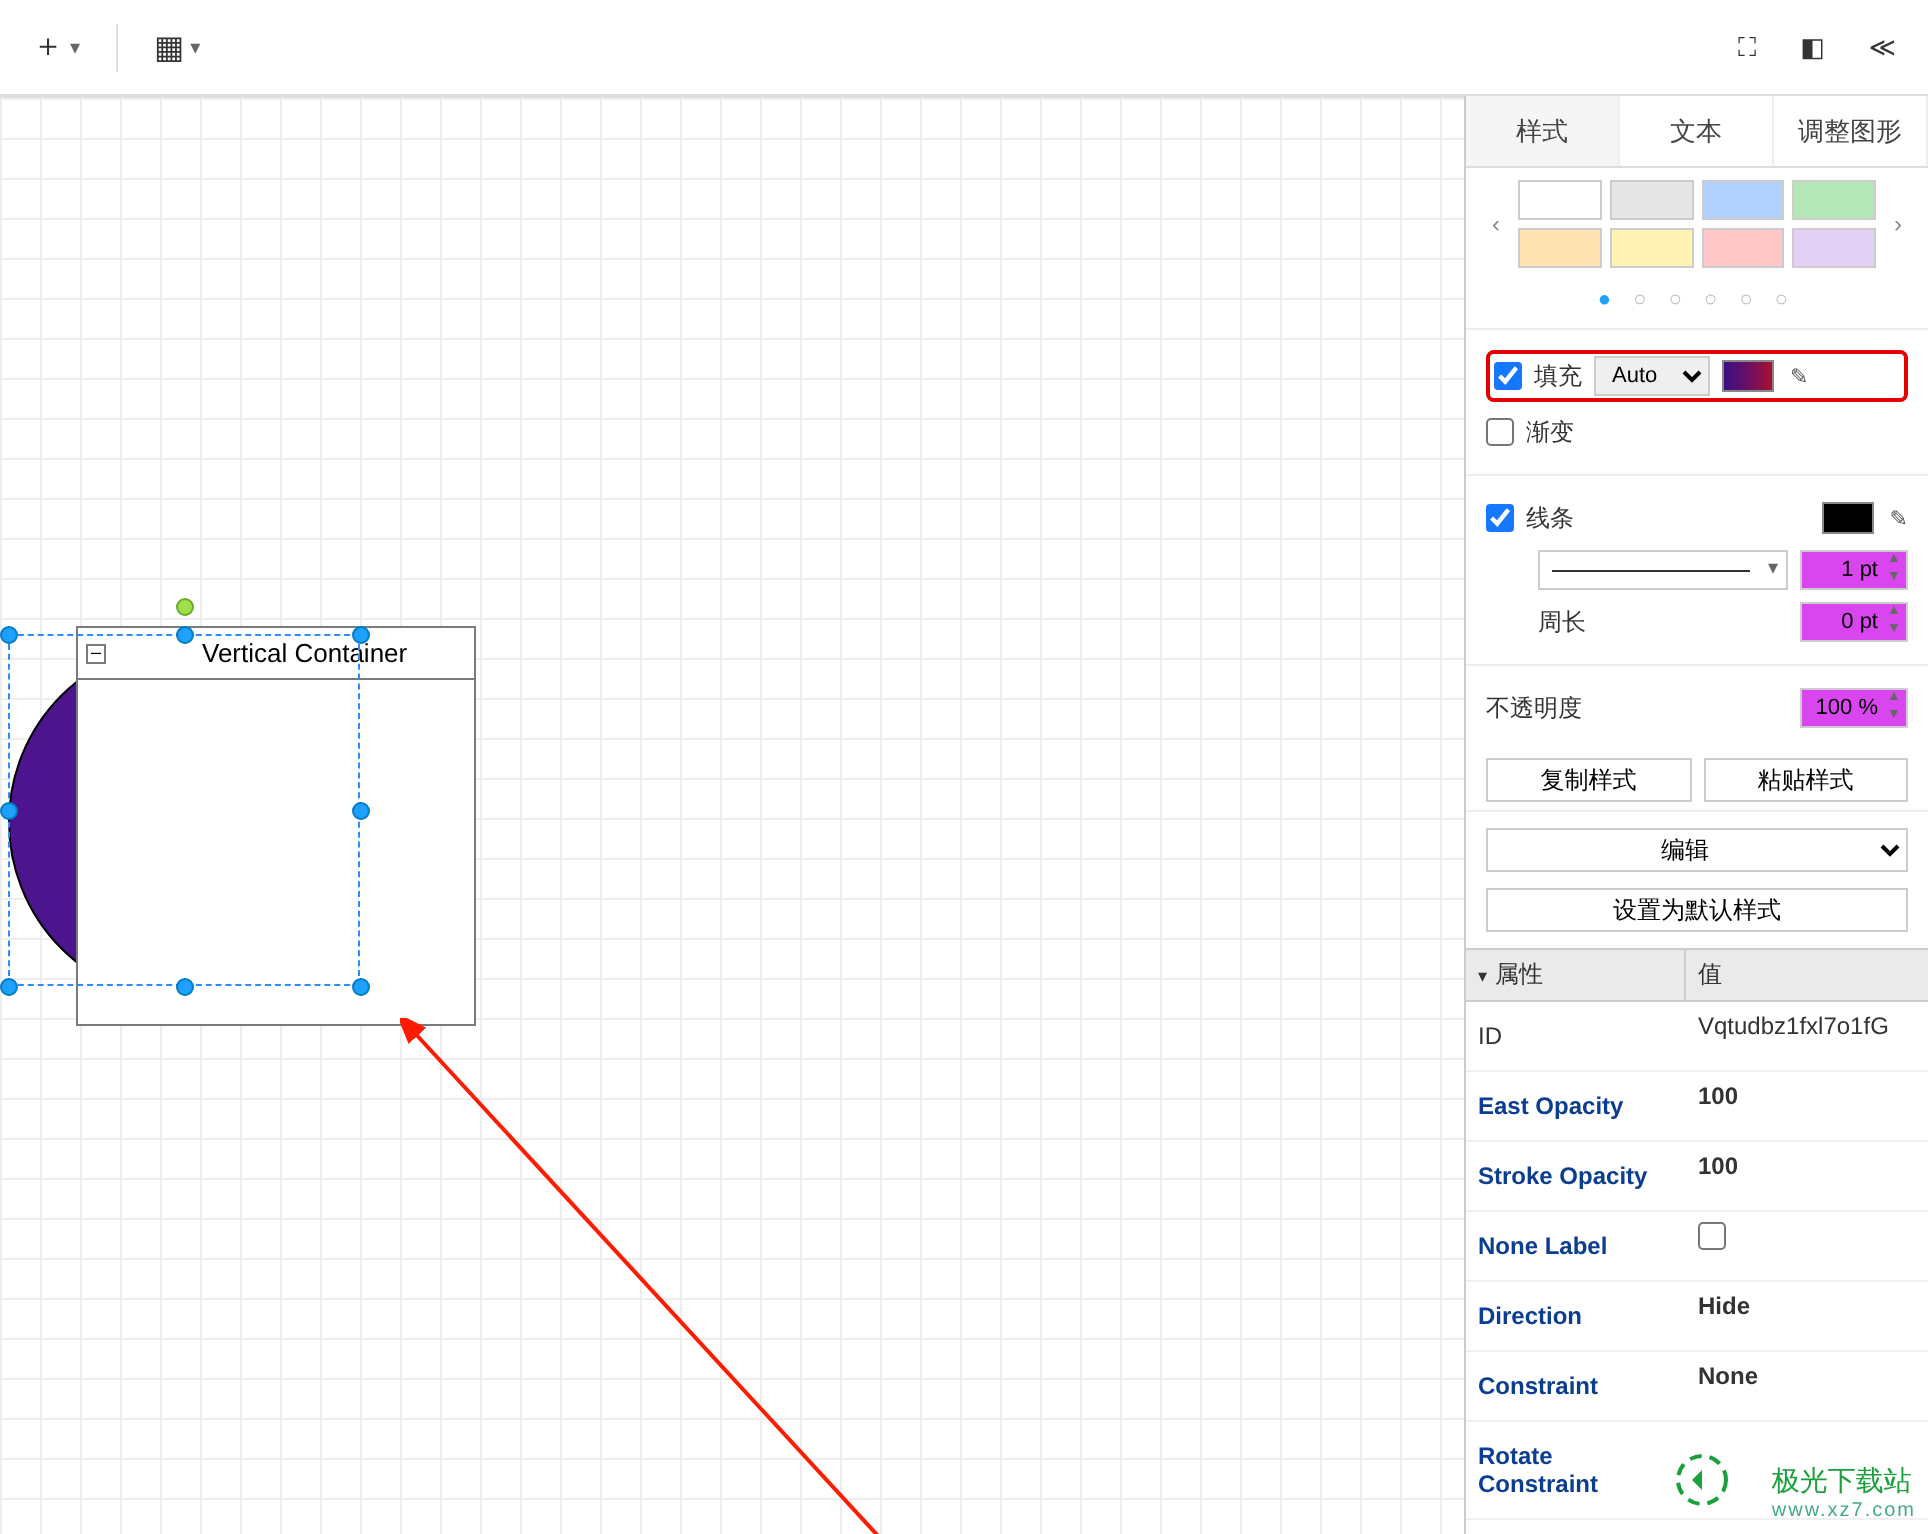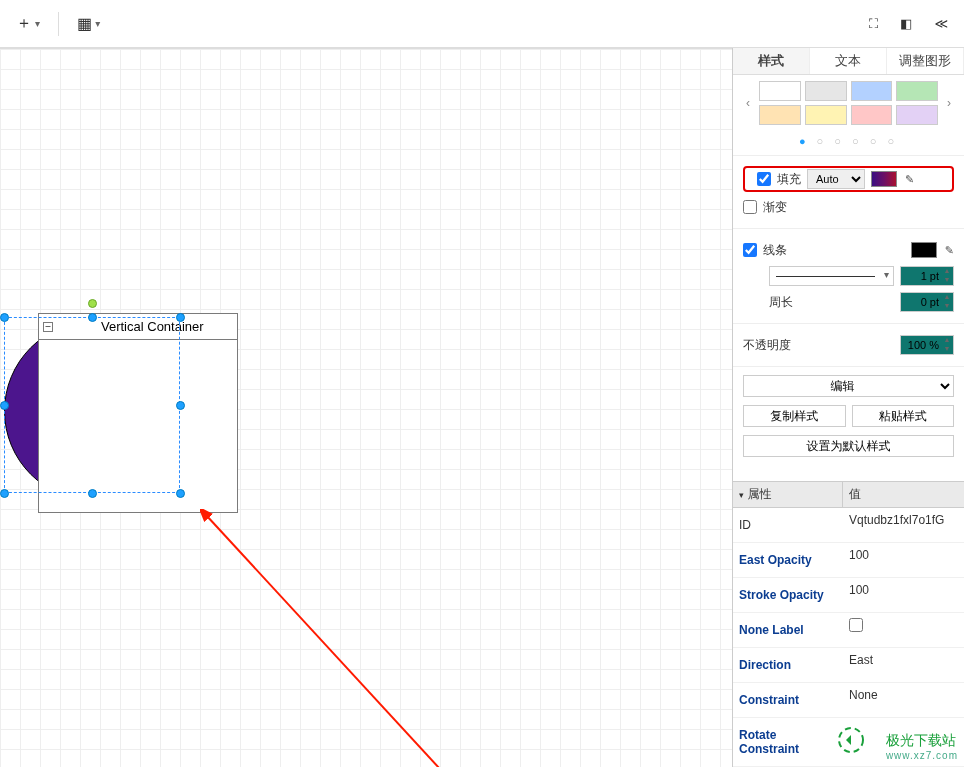--- a/index.html
+++ b/index.html
@@ -23,54 +23,54 @@
 .sh { width:9px; height:9px; background:#1ea0ff; border:1px solid #007cc3; border-radius:50%; position:absolute; pointer-events:none; }
 
 .circle-shape { position:absolute; left:4px; top:272px; width:180px; height:180px; border-radius:50%; background:#4c158d; border:1px solid #000; }
 
 .arrow-svg { position:absolute; left: 200px; top: 460px; pointer-events:none; }
 
 
 .panel { width: 232px; border-left: 1px solid #ccc; background:#fff; display:flex; flex-direction:column; overflow-y:auto; font-size:12px; }
 .tabbar { display:flex; height:36px; border-bottom:1px solid #ddd; }
 .tab { flex:1; display:flex; align-items:center; justify-content:center; font-size:13px; color:#444; border-right:1px solid #eee; cursor:pointer; }
-.tab.active { background:#f5f5f5; font-weight:700; }
+.tab.active { background:#f5f5f5; font-weight:400; }
 
 .palette-nav { display:flex; align-items:center; padding:6px; }
 .pn-arr { width:18px; text-align:center; color:#888; cursor:pointer; }
 .palette { flex:1; display:grid; grid-template-columns:repeat(4,1fr); gap:4px; padding:0 2px; }
 .sw { height:20px; border:1px solid #ccc; cursor:pointer; }
 .dots { text-align:center; padding:4px 0 8px; color:#bbb; font-size:11px; letter-spacing:4px; }
 .dots .on { color:#1ea0ff; }
 
 .section { padding:6px 10px; border-top:1px solid #eee; }
 .row { display:flex; align-items:center; gap:6px; margin:4px 0; min-height:22px; }
 .row label {font-size:12px; color:#333;}
 .chk { width:14px; height:14px; accent-color:#1677ff; }
 .sel { flex:1; height:20px; font-size:11px; border:1px solid #ccc; padding:0 4px; }
 .sw-small { width:26px; height:16px; border:1px solid #888; display:inline-block;}
 .pen { font-size:11px; color:#555; margin-left:2px; cursor:pointer;}
-.numbox { width:54px; height:20px; border:1px solid #ccc; font-size:11px; text-align:right; padding:0 14px 0 4px; position:relative; background:#0f766e; }
+.numbox { width:54px; height:20px; border:1px solid #ccc; font-size:11px; text-align:right; padding:0 14px 0 4px; position:relative; background:#d946ef; }
 .stepwrap { position:relative; display:inline-block;}
 .steps { position:absolute; right:1px; top:1px; bottom:1px; width:12px; display:flex; flex-direction:column;}
 .steps span{flex:1; font-size:7px; line-height:1; text-align:center; color:#666; cursor:pointer;}
 
-.hl-red { border:2px solid #e40000; border-radius:4px; padding:1px 12px !important; }
+.hl-red { border:2px solid #e40000; border-radius:4px; padding:1px 2px !important; }
 
 .btnfull { flex:1; height:22px; border:1px solid #ccc; background:#fff; font-size:12px; cursor:pointer; }
 .btnhalf { width:calc(50% - 3px); height:22px; border:1px solid #ccc; background:#fff; font-size:12px; cursor:pointer; }
 .brow { display:flex; gap:6px; padding:4px 10px;}
 
 .prop-head { display:flex; background:#eaeaea; border-top:1px solid #ccc; border-bottom:1px solid #ccc; font-size:12px; color:#333;}
 .prop-head div{ padding:4px 6px;}
 .phk { width:110px; border-right:1px solid #ccc;}
 .prop-row { display:flex; border-bottom:1px solid #f0f0f0; font-size:12px; }
 .prop-row .pk { width:110px; padding:10px 6px; color:#0b3d91; font-weight:700; }
 .prop-row .pk.nolink{color:#333; font-weight:400;}
-.prop-row .pv { flex:1; padding:5px 6px; color:#333; font-weight:400; }
+.prop-row .pv { flex:1; padding:5px 6px; color:#333; font-weight:700; }
 .prop-row .pv.norm{font-weight:400;}
 
 .watermark{position:absolute; right:6px; bottom:6px; font-size:14px; color:#1aa03b; pointer-events:none;}
 .watermark small{display:block; font-size:10px; color:#4a8; letter-spacing:1px;}
 
 .linepat{flex:1; height:20px; border:1px solid #ccc; position:relative;}
 .linepat::before{content:""; position:absolute; left:6px; right:18px; top:50%; border-top:1px solid #333;}
 .linepat::after{content:"▾"; position:absolute; right:4px; top:2px; font-size:10px; color:#666;}
 .fill-grad { background: linear-gradient(90deg, #3a0f82 0%, #6a1066 50%, #a91030 100%); }
 </style>
@@ -194,28 +194,28 @@
       <div class="row">
         <label style="flex:1;">不透明度</label>
         <div class="stepwrap"><input class="numbox" value="100 %" style=""><div class="steps">
               <span>▲</span>
               <span>▼</span>
             </div></div>
       </div>
     </div>
 
 
-    <div class="brow" style="border-top:1px solid #eee; padding-top:8px;">
-      <select class="btnfull" style="text-align:center;"><option>编辑</option></select>
-    </div>
     <div class="brow">
       <button class="btnhalf">复制样式</button>
       <button class="btnhalf">粘贴样式</button>
     </div>
-    <div class="brow" style="padding-bottom:24px;">
+    <div class="brow" style="border-top:1px solid #eee; padding-top:8px;">
+      <select class="btnfull" style="text-align:center;"><option>编辑</option></select>
+    </div>
+    <div class="brow" style="padding-bottom:8px;">
       <button class="btnfull">设置为默认样式</button>
     </div>
 
     <div class="prop-head">
       <div class="phk" style="display:flex;align-items:center;gap:4px;">
           <span style="font-size:9px;">▾</span>
           <span>属性</span>
         </div>
       <div>值</div>
     </div>
@@ -231,21 +231,21 @@
         <div class="prop-row">
           <div class="pk">Stroke Opacity</div>
           <div class="pv">100</div>
         </div>
         <div class="prop-row">
           <div class="pk">None Label</div>
           <div class="pv norm"><input type="checkbox" class="chk" style=""></div>
         </div>
         <div class="prop-row">
           <div class="pk">Direction</div>
-          <div class="pv">East</div>
+          <div class="pv">Hide</div>
         </div>
         <div class="prop-row">
           <div class="pk">Constraint</div>
           <div class="pv">None</div>
         </div>
         <div class="prop-row">
           <div class="pk">Rotate Constraint</div>
           <div class="pv norm"></div>
         </div>
       </div>

